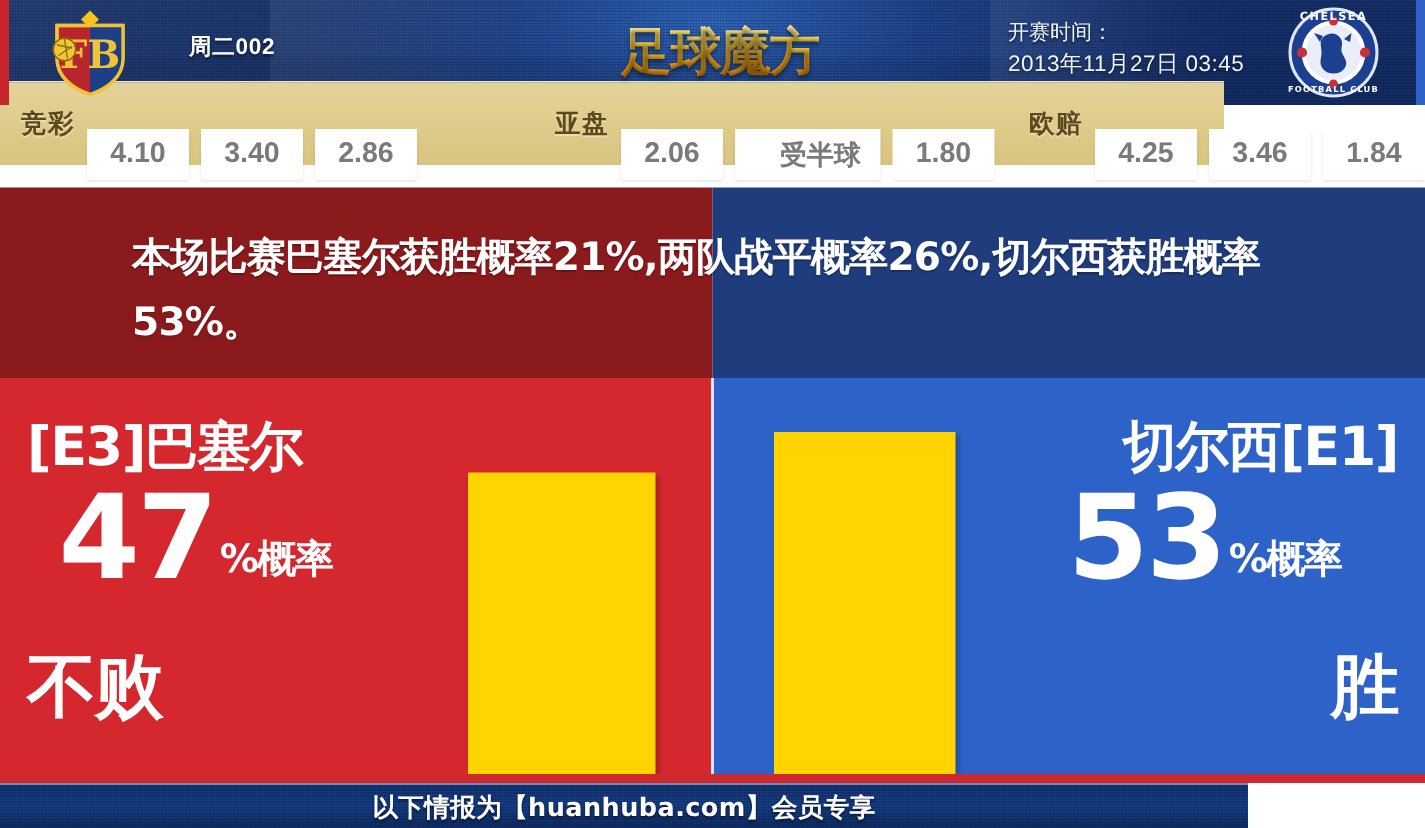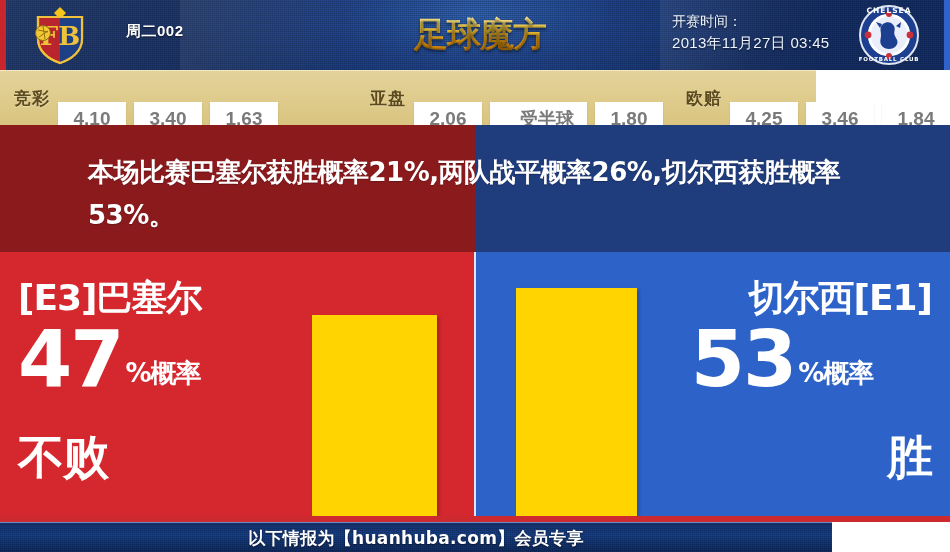--- a/index.html
+++ b/index.html
@@ -78,21 +78,21 @@
     font-family:"DejaVu Sans","Liberation Sans",sans-serif;
   }
 
   
   .crest{position:absolute;z-index:5;}
   .crest-basel{left:26px;top:3px;width:68px;height:64px;}
   .crest-chelsea{left:856px;top:4px;width:66px;height:62px;}
 
   
   .odds{
-    position:absolute;left:0;top:70px;width:816px;height:55px;
+    position:absolute;left:0;top:54px;width:816px;height:55px;
     background:linear-gradient(180deg,#e3d29a 0%,#dfcc8c 50%,#d9c47f 100%);
     border-top:1px solid #f2e8c4;
   }
   .odds-grp{position:absolute;top:0;height:55px;display:flex;align-items:center;}
   .odds-label{
     font-size:17px;font-weight:bold;color:#5c4a1d;margin-right:8px;letter-spacing:1px;
     text-shadow:0 1px 0 rgba(255,255,255,.35);
     white-space:nowrap;
   }
   .odds-box{
@@ -141,20 +141,21 @@
     font-family:"DejaVu Sans","Liberation Sans",sans-serif;
     white-space:nowrap;
   }
   .side-l .team-name{left:0;text-align:left;}
   .side-r .team-name{left:0;text-align:right;}
 
   .pct-row{
     position:absolute;top:72px;width:300px;
     display:flex;align-items:flex-end;
     white-space:nowrap;
+    margin-left:21px;
   }
   .side-l .pct-row{left:0;justify-content:flex-start;}
   .side-r .pct-row{left:0;justify-content:center;}
   .pct-num{
     color:#ffffff;font-size:78px;font-weight:bold;line-height:.92;
     letter-spacing:-2px;
     font-family:"DejaVu Sans","Liberation Sans",sans-serif;
   }
   .pct-unit{
     color:#ffffff;font-size:26px;font-weight:bold;line-height:1;
@@ -246,21 +247,21 @@
       <text x="33" y="57" font-size="5.5" font-weight="bold" fill="#ffffff" text-anchor="middle" font-family="DejaVu Sans, sans-serif" letter-spacing=".8">FOOTBALL CLUB</text>
     </svg>
   </div>
 
   <div class="odds">
 
     <div class="odds-grp g1">
       <span class="odds-label">竞彩</span>
       <span class="odds-box">4.10</span>
       <span class="odds-box">3.40</span>
-      <span class="odds-box">1.63</span>
+      <span class="odds-box">2.86</span>
     </div>
 
     <div class="odds-grp g2">
       <span class="odds-label">亚盘</span>
       <span class="odds-box">2.06</span>
       <span class="odds-box wide">受半球</span>
       <span class="odds-box">1.80</span>
     </div>
 
     <div class="odds-grp g3">

